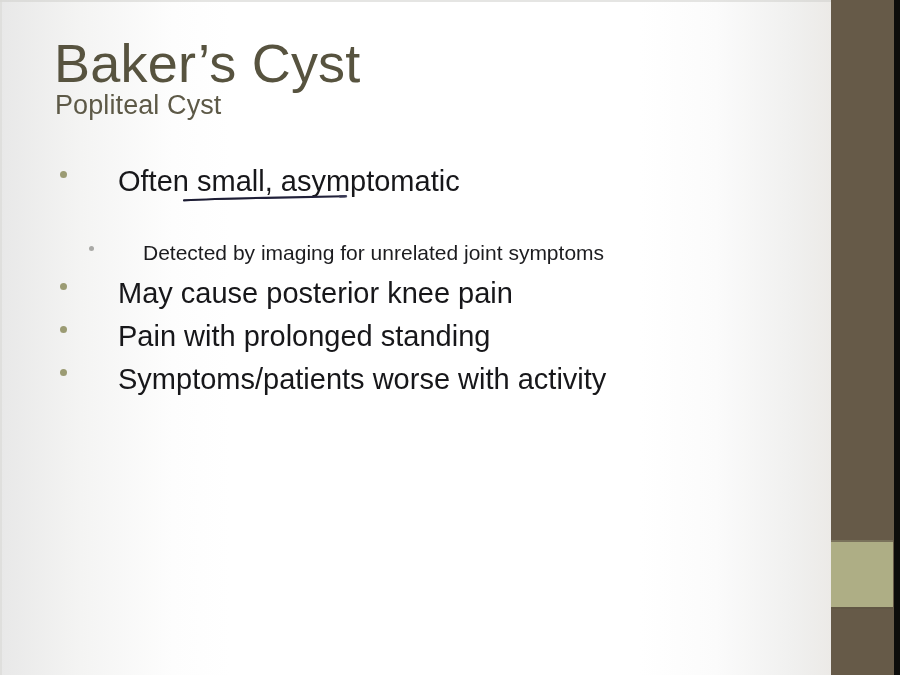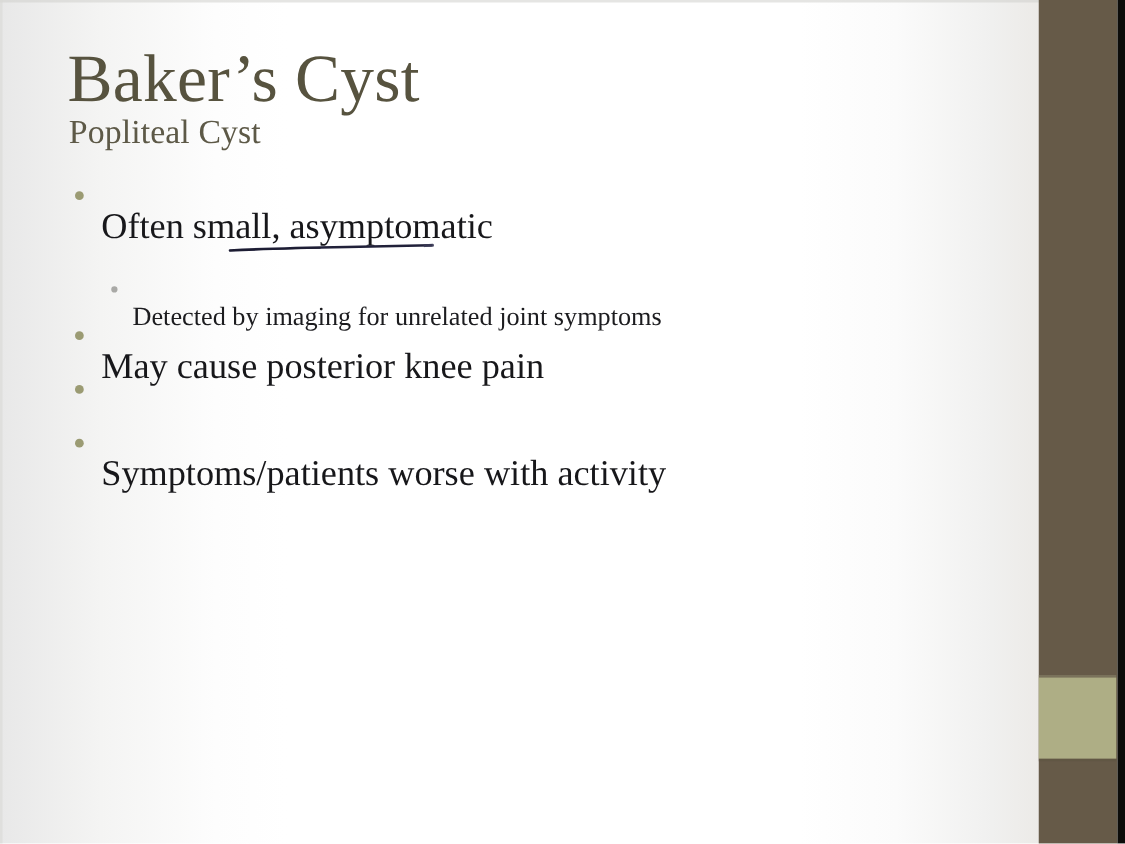--- a/index.html
+++ b/index.html
@@ -6,21 +6,21 @@
     margin: 0;
     padding: 0;
     background: #ffffff;
   }
   #slide {
     position: relative;
     width: 900px;
     height: 675px;
     overflow: hidden;
     background: #ffffff;
-    font-family: Liberation Serif, serif;
+    font-family: Liberation Sans, sans-serif;
     -webkit-font-smoothing: antialiased;
   }
 
   
   .bg-base {
     position: absolute;
     inset: 0;
     background: #ffffff;
   }
   .bg-vignette-left {
@@ -106,22 +106,23 @@
 
   
   .body {
     position: absolute;
     left: 60px; top: 160px;
     width: 740px;
   }
   .bullet-row {
     position: relative;
     display: flex;
-    align-items: flex-start;
+    align-items: center;
     height: 43px;
+    gap: 37px;
   }
   .bullet-row.sub {
     height: 38px;
     margin-top: 31px;
   }
   .dot {
     flex: 0 0 auto;
     width: 7px;
     height: 7px;
     border-radius: 50%;
@@ -192,20 +193,21 @@
       <span class="btext">Detected by imaging for unrelated joint symptoms</span>
     </div>
 
     <div class="bullet-row">
       <span class="dot"></span>
       <span class="btext">May cause posterior knee pain</span>
     </div>
 
     <div class="bullet-row">
       <span class="dot"></span>
+      <span class="btext">Pain with prolonged standing</span>
     </div>
 
     <div class="bullet-row">
       <span class="dot"></span>
       <span class="btext">Symptoms/patients worse with activity</span>
     </div>
 
 
 
   </div>

